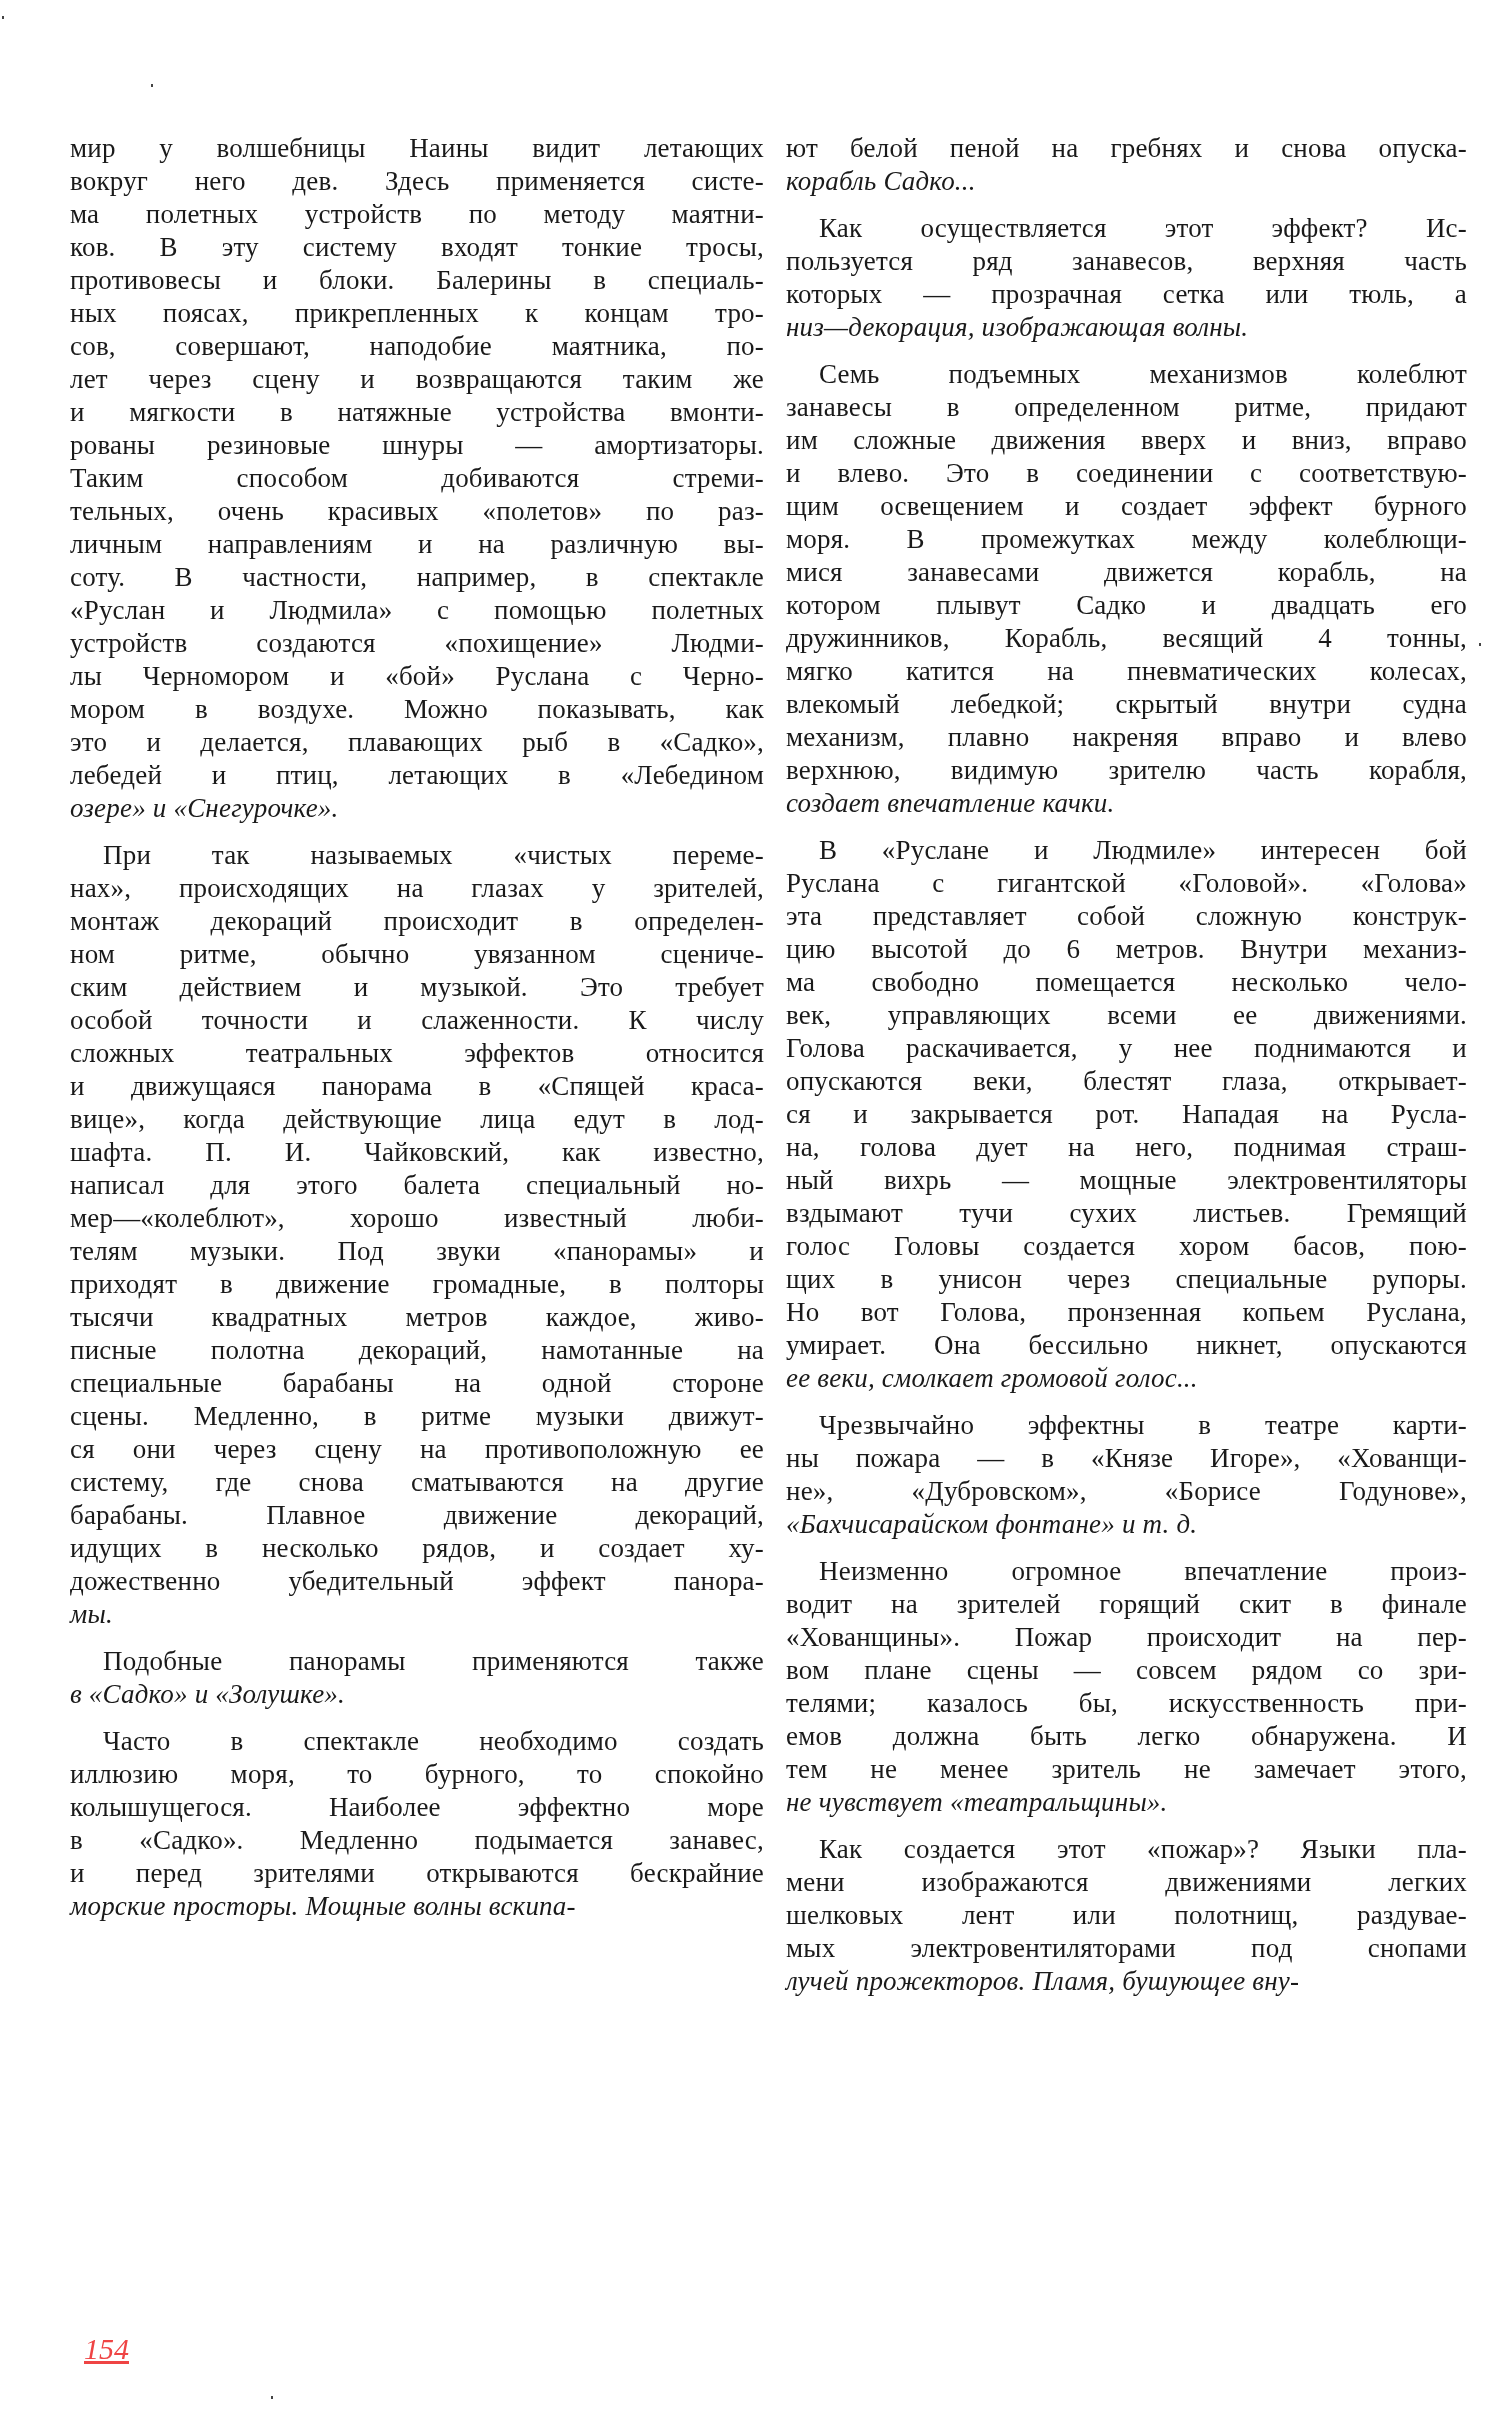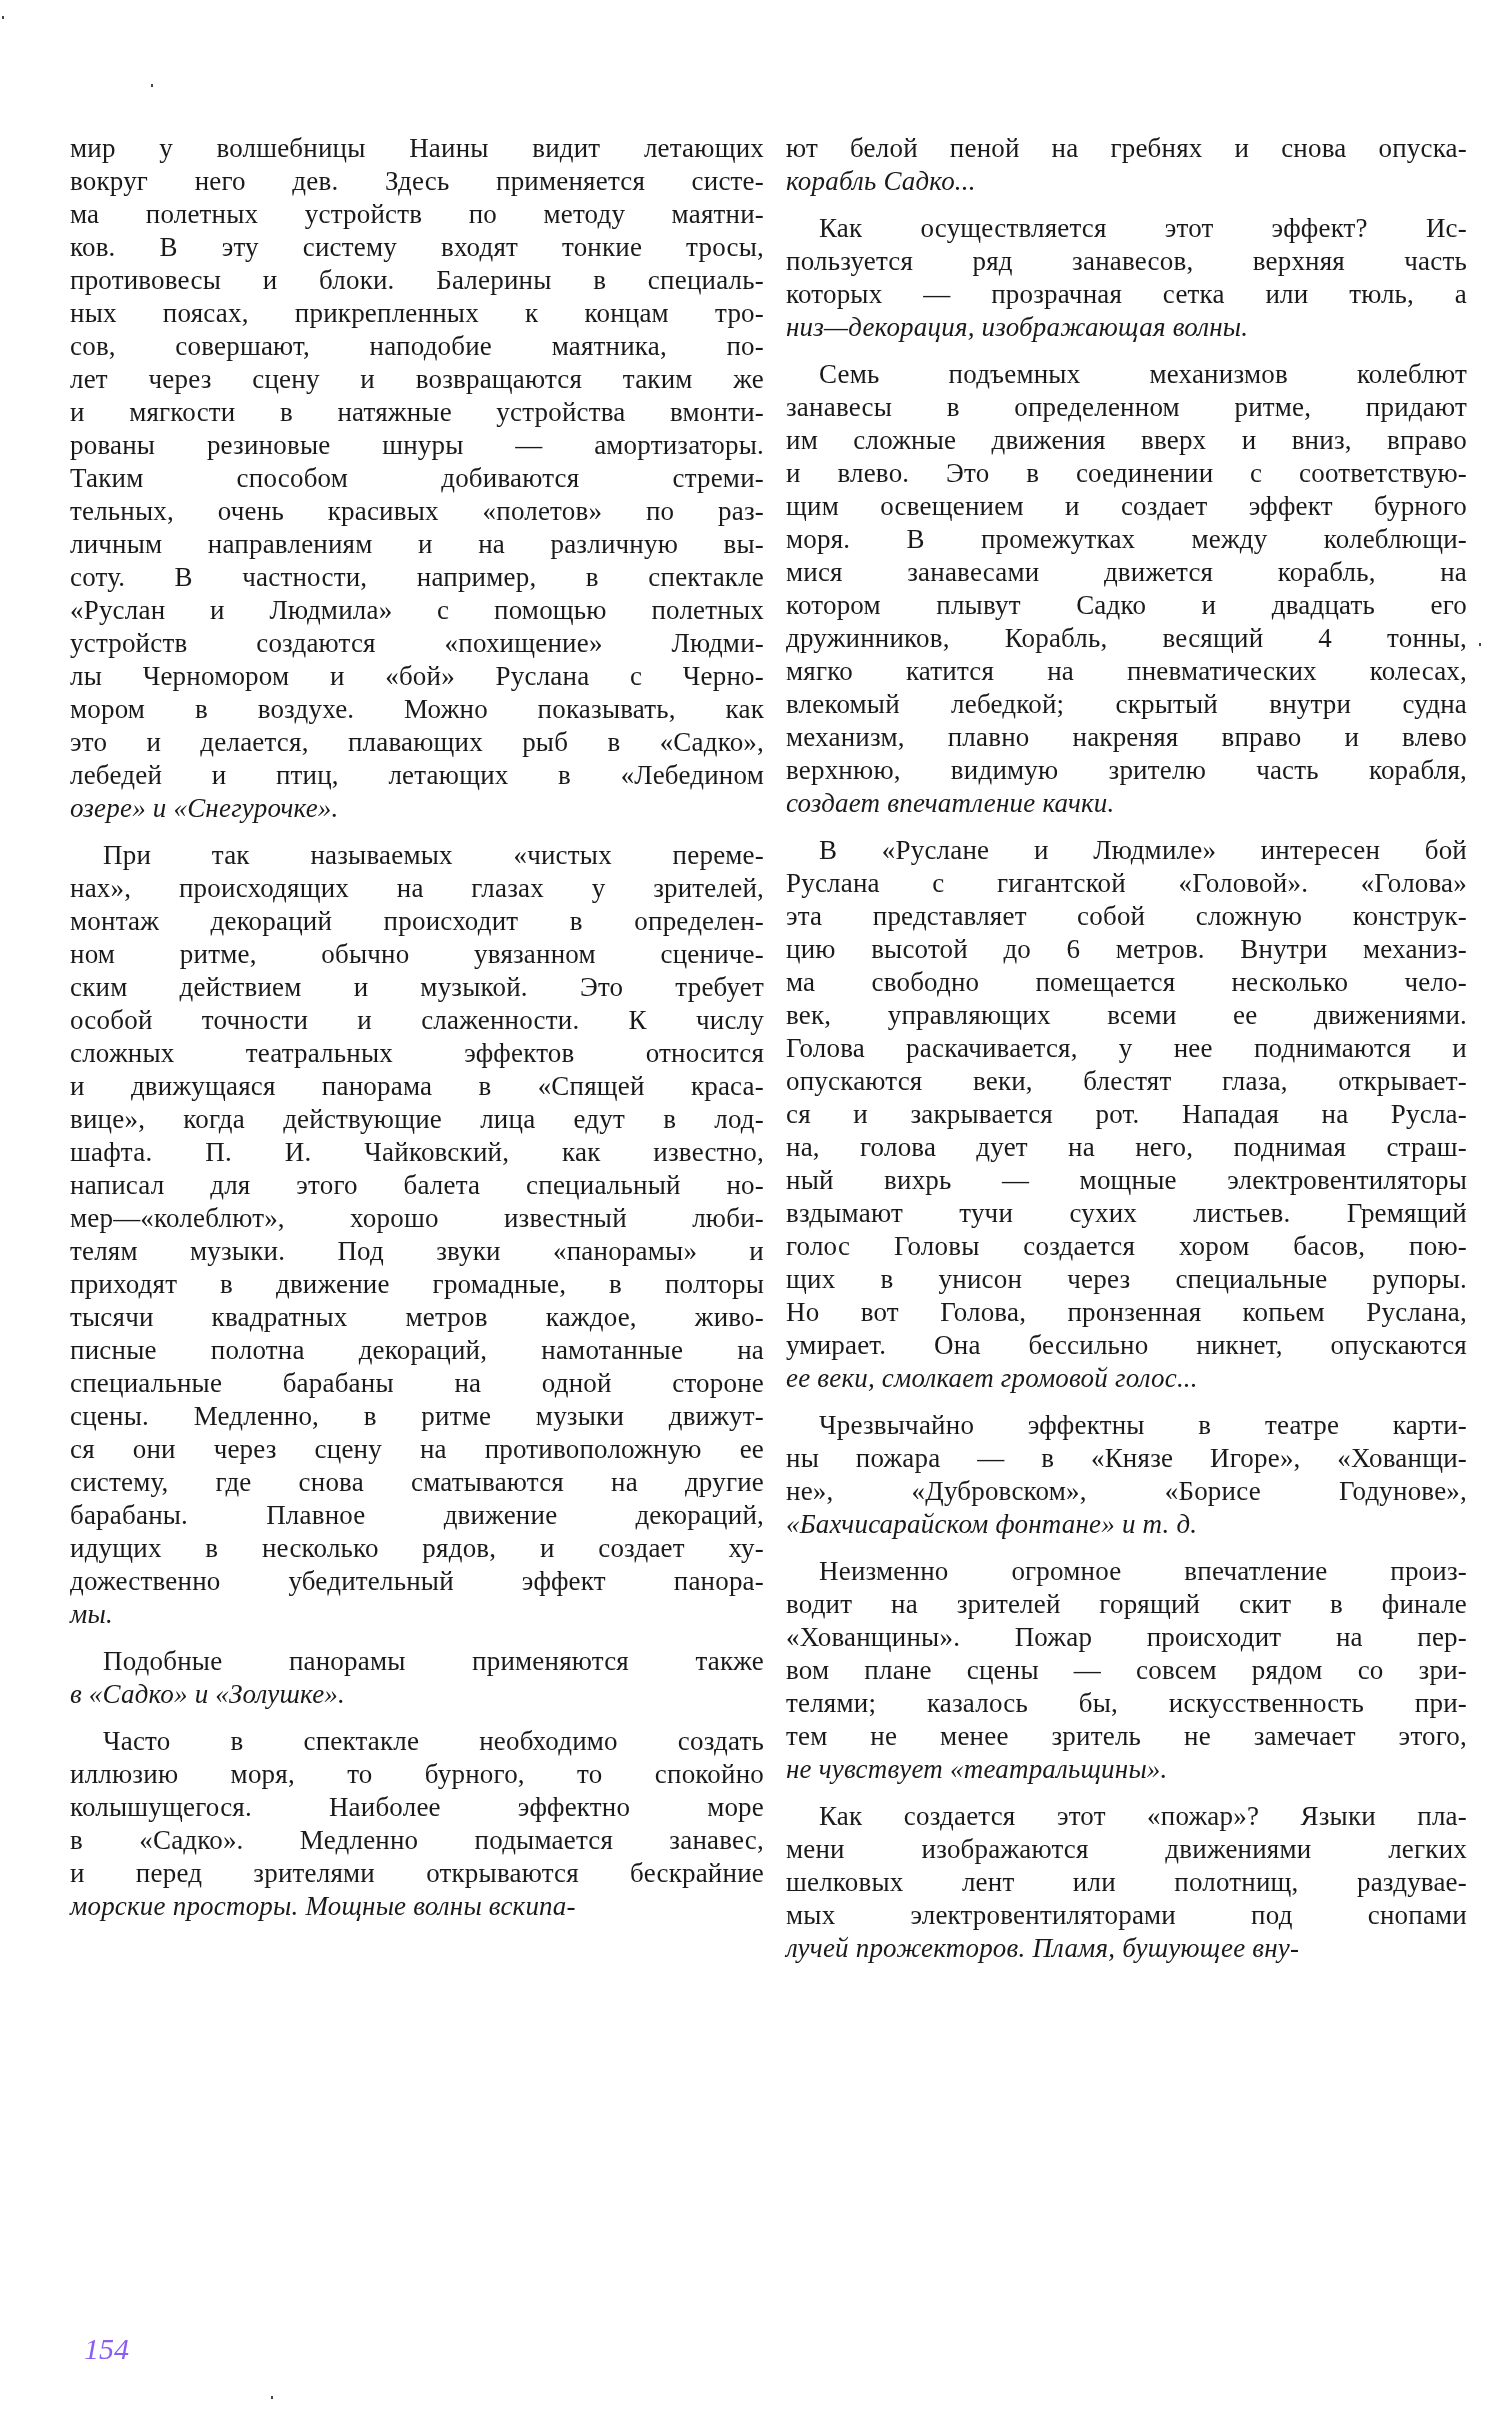--- a/index.html
+++ b/index.html
@@ -55,21 +55,22 @@
       display: block;
       height: 14px;
     }
     .page-number {
       position: absolute;
       left: 84px;
       top: 2332px;
       font-size: 30px;
       font-style: italic;
       font-family: "Liberation Serif", "DejaVu Serif", serif;
-      color: #8b5cf6;
+      color: #ef4444;
+      text-decoration: underline;
     }
     .speck {
       position: absolute;
       width: 1.8px;
       height: 2.6px;
       background: #444;
     }
   </style>
 </head>
 <body>
@@ -197,20 +198,21 @@
         <span class="line">не», «Дубровском», «Борисе Годунове»,</span>
         <span class="line last">«Бахчисарайском фонтане» и т. д.</span>
       </div>
       <span class="para-gap"></span>
       <div class="paragraph">
         <span class="line indent">Неизменно огромное впечатление произ-</span>
         <span class="line">водит на зрителей горящий скит в финале</span>
         <span class="line">«Хованщины». Пожар происходит на пер-</span>
         <span class="line">вом плане сцены — совсем рядом со зри-</span>
         <span class="line">телями; казалось бы, искусственность при-</span>
+        <span class="line">емов должна быть легко обнаружена. И</span>
         <span class="line">тем не менее зритель не замечает этого,</span>
         <span class="line last">не чувствует «театральщины».</span>
       </div>
       <span class="para-gap"></span>
       <div class="paragraph">
         <span class="line indent">Как создается этот «пожар»? Языки пла-</span>
         <span class="line">мени изображаются движениями легких</span>
         <span class="line">шелковых лент или полотнищ, раздувае-</span>
         <span class="line">мых электровентиляторами под снопами</span>
         <span class="line last">лучей прожекторов. Пламя, бушующее вну-</span>

